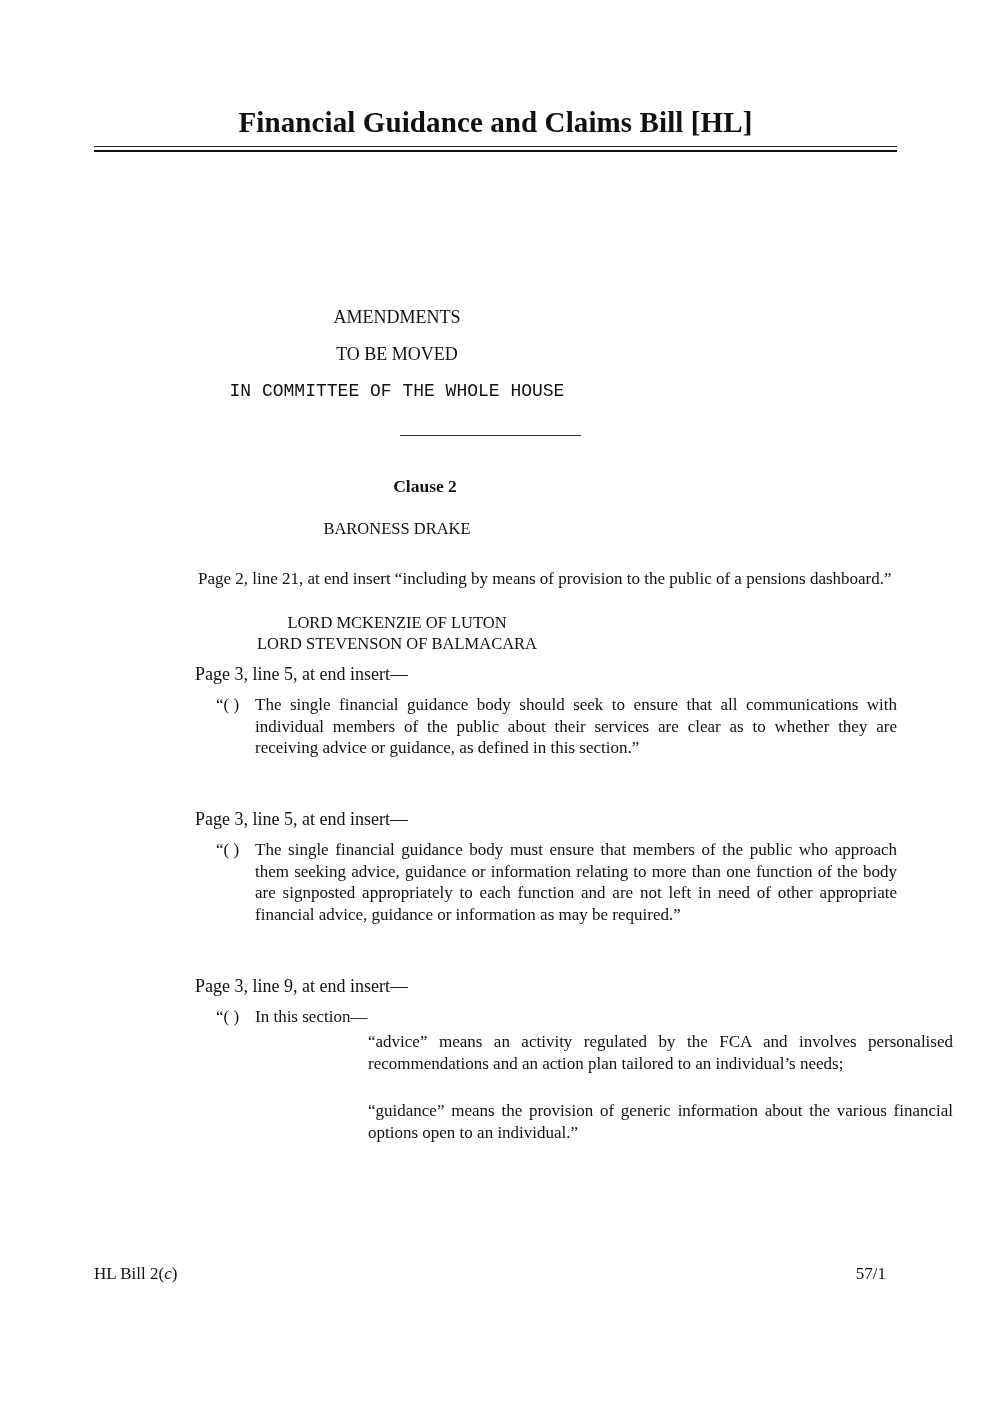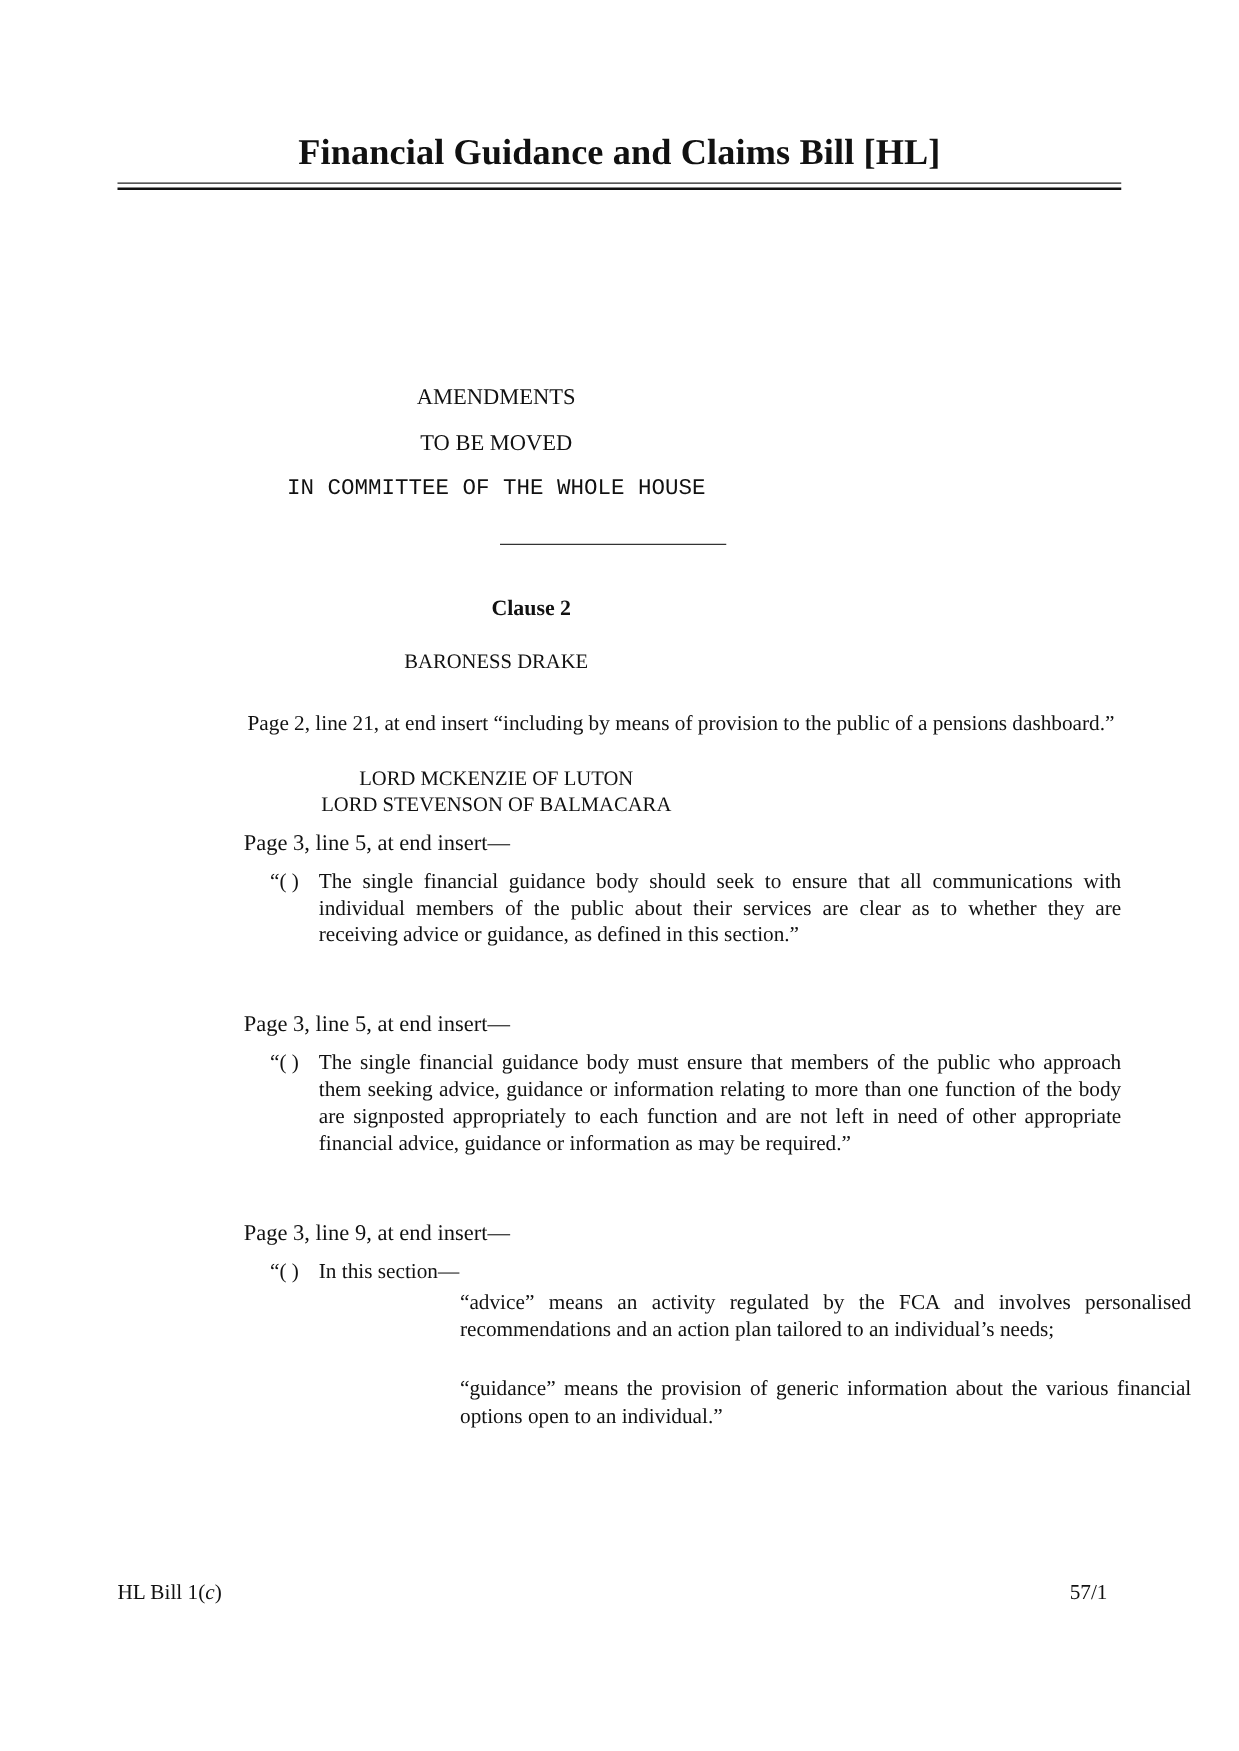--- a/index.html
+++ b/index.html
@@ -57,14 +57,14 @@
 </div>
 
 <div class="abs lead" style="top:976px;">Page 3, line 9, at end insert—</div>
 <div class="abs quote-row" style="top:1006px;">
   <span class="quote-mark">“( )</span>
   <div class="quote-body">In this section—</div>
 </div>
 <div class="abs def" style="top:1031px;">“advice” means an activity regulated by the FCA and involves personalised recommendations and an action plan tailored to an individual’s needs;</div>
 <div class="abs def" style="top:1100px;">“guidance” means the provision of generic information about the various financial options open to an individual.”</div>
 
-<div class="abs footer-left"><span>HL Bill 1(</span><i>c</i><span>)</span></div>
+<div class="abs footer-left"><span>HL Bill 2(</span><i>c</i><span>)</span></div>
 <div class="abs footer-right">57/1</div>
 
 </body></html>

